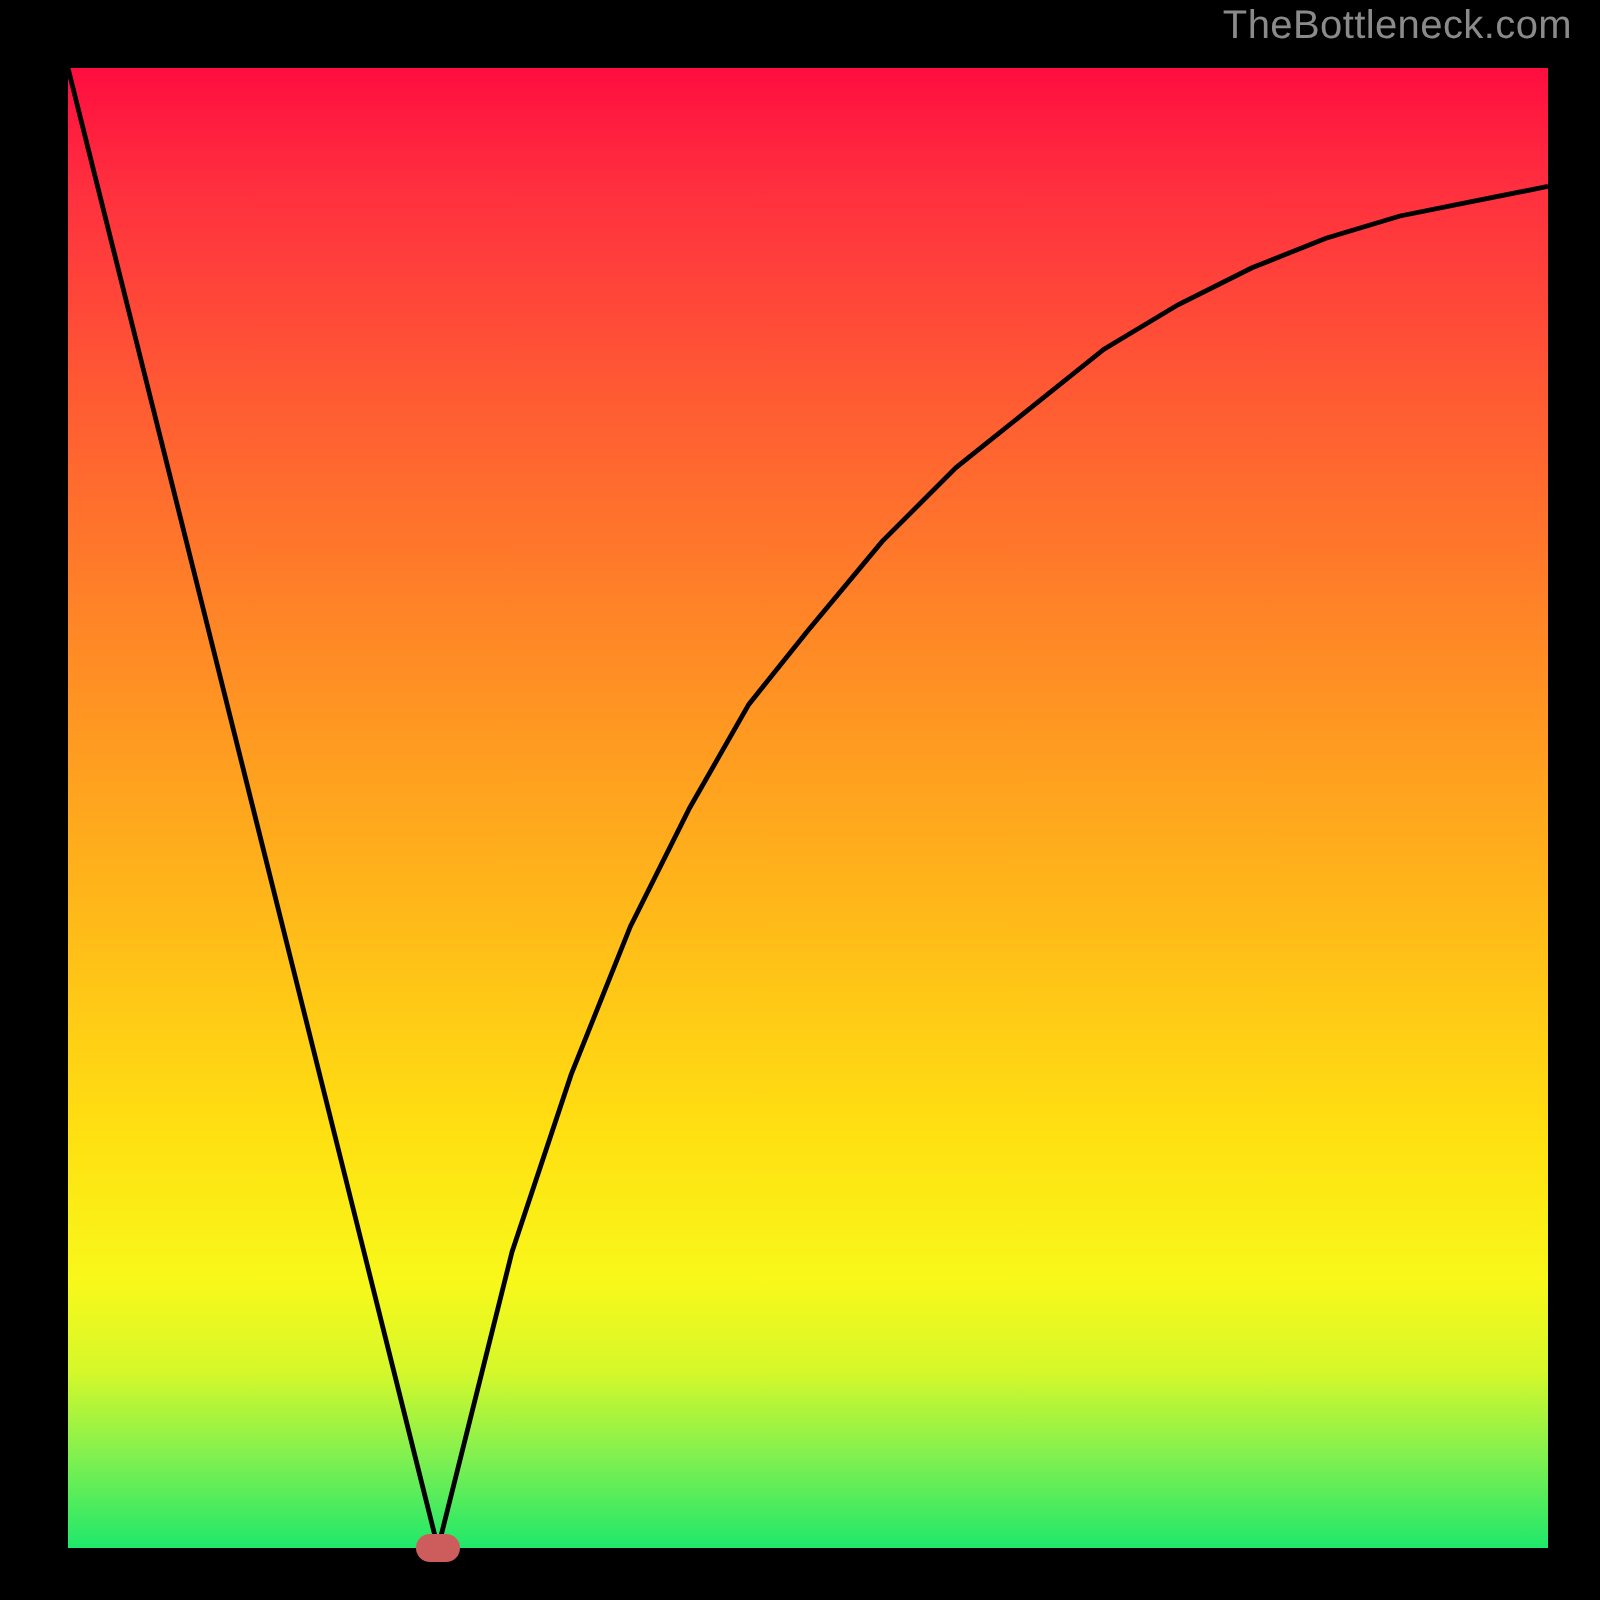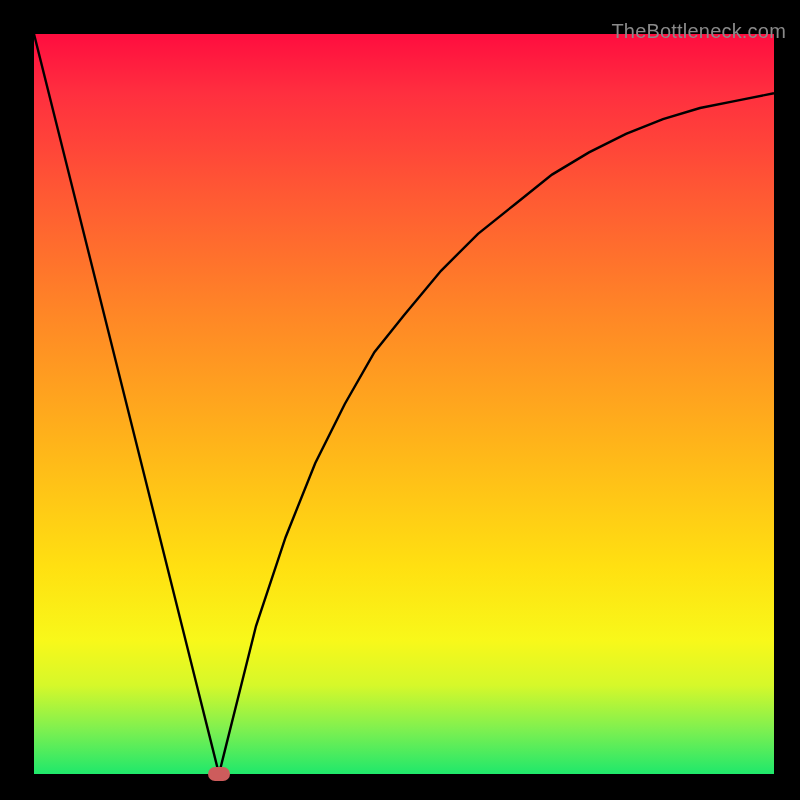--- a/index.html
+++ b/index.html
@@ -33,21 +33,21 @@
       #ffb31a 55%,
       #ffe011 72%,
       #f8f81a 82%,
       #d6f82a 88%,
       #7ef050 94%,
       #1fe86b 100%
     );
   }
   .attribution {
     position: absolute;
-    top: 20px;
+    top: 2px;
     right: 14px;
     color: #8a8a8a;
     font-size: 20px;
     font-weight: 500;
     letter-spacing: 0.2px;
   }
   svg.curve {
     position: absolute;
     left: 0;
     top: 0;

